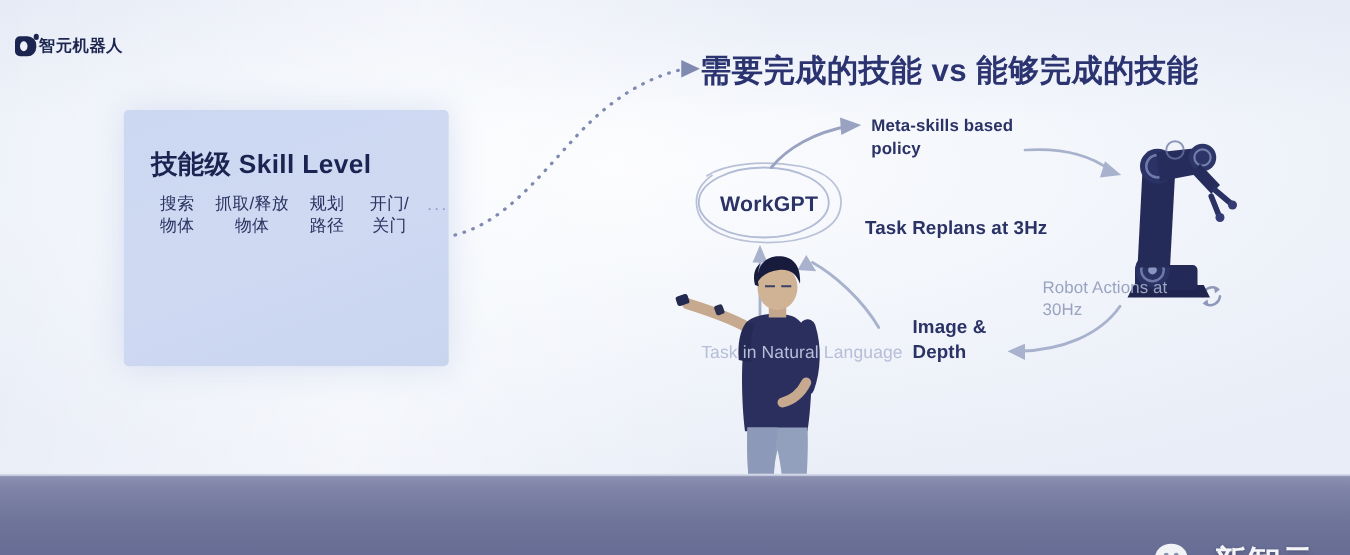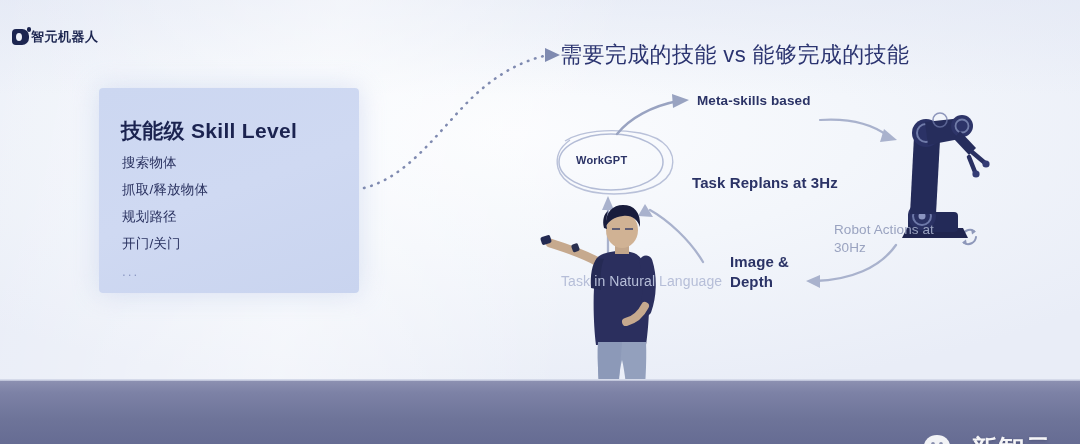--- a/index.html
+++ b/index.html
@@ -60,51 +60,51 @@
     border-radius:4px;
     box-shadow:0 0 26px rgba(180,195,230,.45);
   }
   #skill-title {
     position:absolute; left:22px; top:29px;
     font-size:21px; font-weight:700; color:#1b2350; letter-spacing:.3px;
     white-space:nowrap;
   }
   #skill-list {
     position:absolute; left:23px; top:66px;
-    display:flex; flex-direction:column; gap:9px;
+    display:flex; flex-direction:row; gap:9px;text-align:center;
   }
   #skill-list li {
     list-style:none; font-size:13.5px; color:#2a3260; letter-spacing:.2px;
   }
   #skill-list li.ellipsis { color:#8d99c4; letter-spacing:2px; padding-top:2px; }
 
   
   #headline {
     position:absolute; left:560px; top:40px;
-    font-size:22px; font-weight:400; color:#2b3470; letter-spacing:.4px;
+    font-size:25px; font-weight:700; color:#2b3470; letter-spacing:.4px;
     white-space:nowrap;
   }
 
   
   #overlay { position:absolute; left:0; top:0; width:1080px; height:444px; }
 
   
   .dlabel {
     position:absolute; color:#2b3366; font-size:13.5px; line-height:1.32;
     letter-spacing:.1px;
   }
   #lbl-meta   { left:697px; top:92px;  font-weight:600; }
   #lbl-replan { left:692px; top:173px; font-size:15px; font-weight:600; }
   #lbl-robot  { left:834px; top:221px; color:#9aa3c0; font-weight:500; }
   #lbl-image  { left:709px; top:252px; font-size:15px; font-weight:600;margin-left:21px; }
   #lbl-task   { left:561px; top:272px; color:#b6bed8; font-weight:500; font-size:14px; }
 
   #workgpt-text {
-    position:absolute; left:576px; top:154px; width:70px; text-align:left;
-    font-size:11px; font-weight:700; color:#2b3366; letter-spacing:.2px;
+    position:absolute; left:576px; top:154px; width:70px; text-align:center;
+    font-size:17px; font-weight:700; color:#2b3366; letter-spacing:.2px;
   }
 
   
   #watermark {
     position:absolute; left:922px; top:392px;
     display:flex; align-items:center; gap:7px;
     opacity:.95;
     margin-top:40px;
   }
   #watermark .wm-text {
@@ -243,20 +243,21 @@
       <path d="M627,410 L645,410 C652,411 656,415 655,419 C654,424 645,426 635,425 C627,424 625,418 627,410 Z" fill="#1b1f3c"></path>
 
       <ellipse cx="622" cy="426" rx="48" ry="6" fill="#5a6087" opacity=".4"></ellipse>
     </g>
   </svg>
 
   <div id="workgpt-text">WorkGPT</div>
 
   <div class="dlabel" id="lbl-meta">
     <div>Meta-skills based</div>
+    <div>policy</div>
   </div>
 
   <div class="dlabel" id="lbl-replan">Task Replans at 3Hz</div>
 
   <div class="dlabel" id="lbl-robot">
     <div>Robot Actions at</div>
     <div>30Hz</div>
   </div>
 
   <div class="dlabel" id="lbl-image">

